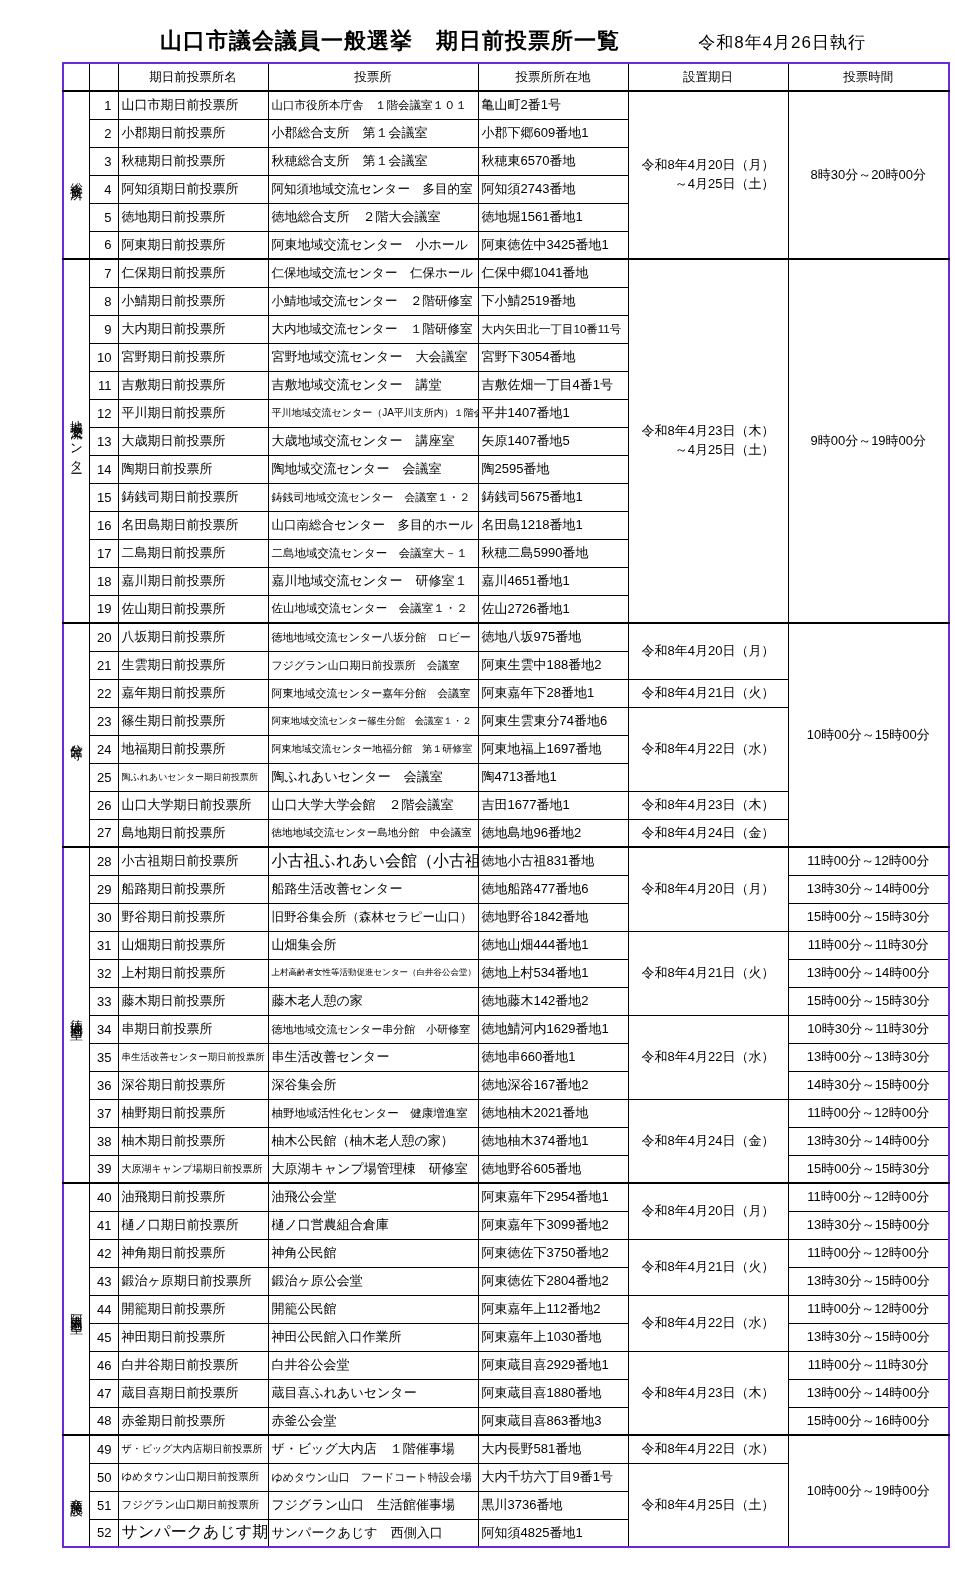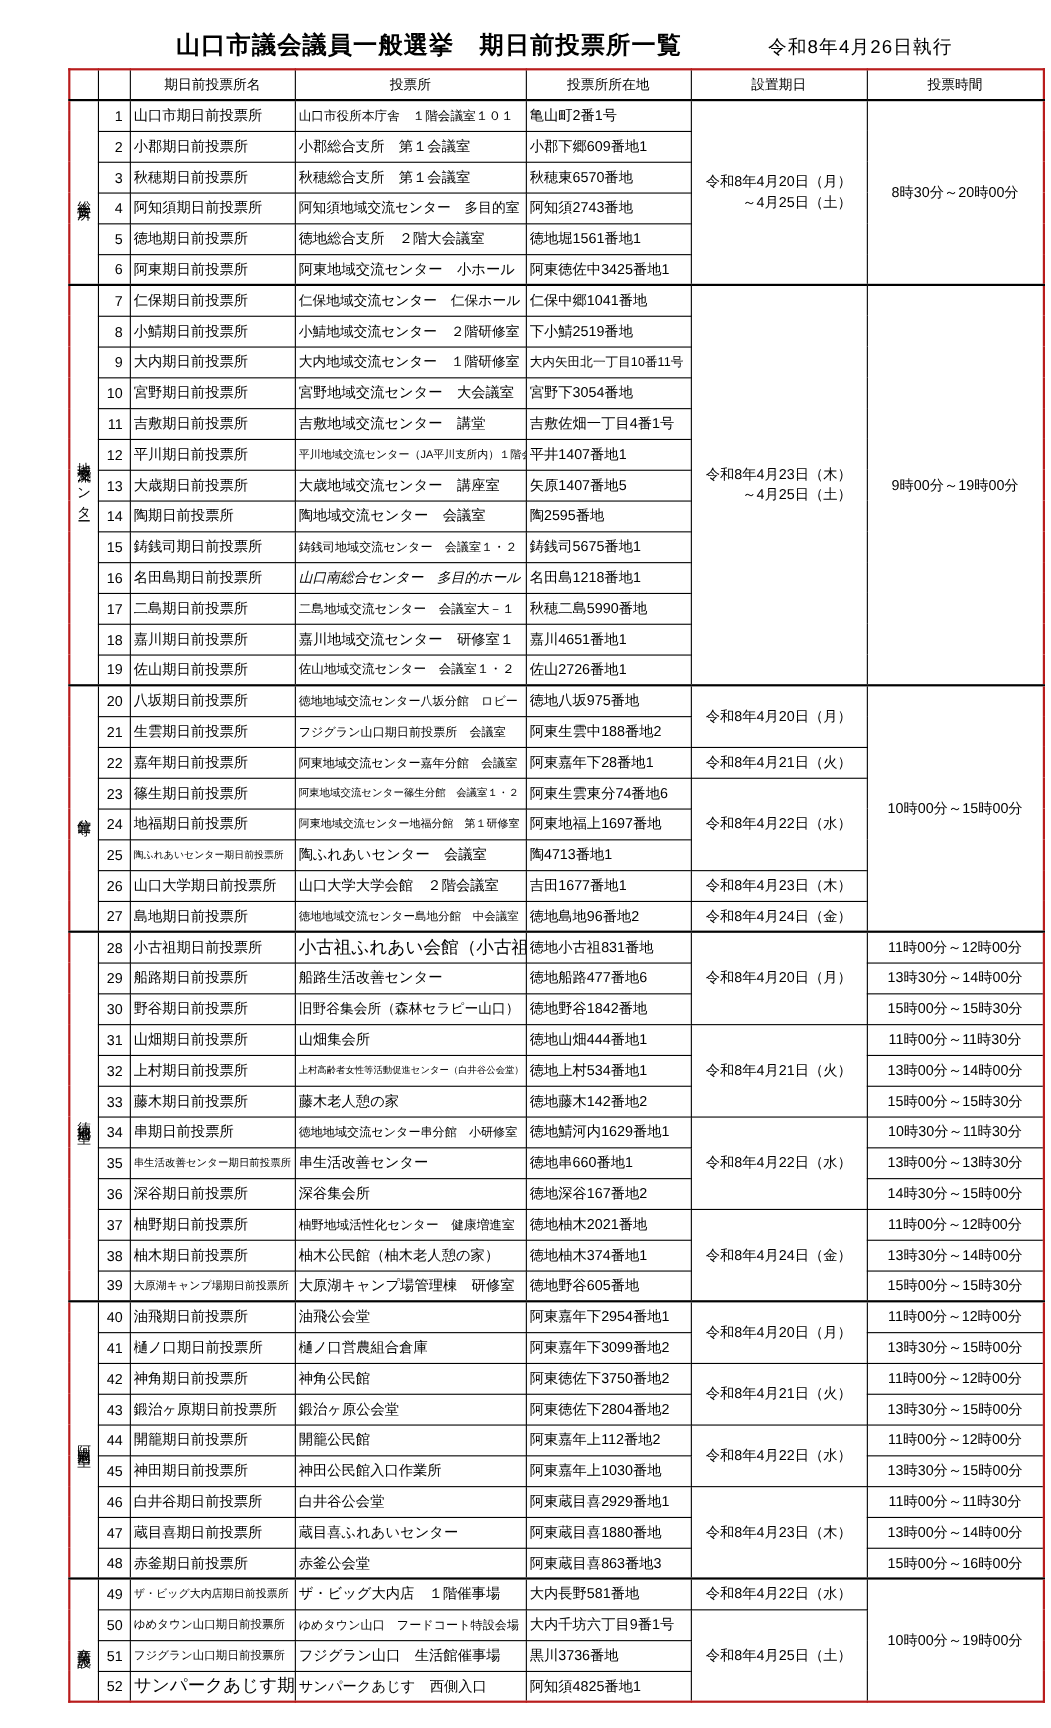--- a/index.html
+++ b/index.html
@@ -1,21 +1,21 @@
 <!DOCTYPE html>
 <html><head>
 <meta charset="utf-8">
 <style>
   html,body{margin:0;padding:0;background:#ffffff;}
   body{width:955px;height:1571px;font-family:"Liberation Sans","DejaVu Sans",sans-serif;color:#000;}
   .page{position:relative;width:955px;height:1571px;background:#fff;overflow:hidden;}
   .titlebar{position:absolute;top:26px;left:62px;width:886px;display:flex;align-items:baseline;}
   .doc-title{font-size:22px;font-weight:bold;letter-spacing:1px;margin-left:98px;}
   .exec-date{font-size:17px;margin-left:auto;margin-right:82px;letter-spacing:1px;}
-  table.main{position:absolute;top:62px;left:62px;width:886px;border-collapse:collapse;table-layout:fixed;border:2px solid #b91c1c;}
+  table.main{position:absolute;top:62px;left:62px;width:886px;border-collapse:collapse;table-layout:fixed;border:2px solid #6d28d9;}
   th,td{border:1px solid #000;box-sizing:border-box;height:28px;padding:0 3px;font-size:13px;overflow:hidden;white-space:nowrap;vertical-align:middle;}
   thead th{font-weight:normal;text-align:center;font-size:12.5px;}
   tr.section-start td, tr.section-start th{border-top:2px solid #000;}
   td.cat{text-align:center;padding:2px 1px;}
   td.cat .vert{writing-mode:vertical-rl;text-orientation:mixed;display:inline-block;font-size:12.5px;line-height:1.0;letter-spacing:2px;max-height:100%;}
   td.num{text-align:right;padding-right:6px;}
   td.name,td.place,td.addr{text-align:left;}
   td.date,td.time{text-align:center;}
   .range{display:inline-block;text-align:right;white-space:pre-line;line-height:1.45;}
 </style>
@@ -144,21 +144,21 @@
         </tr>
         <tr>
           <td class="num">15</td>
           <td class="name fit">鋳銭司期日前投票所</td>
           <td class="place fit" style="font-size: 11px;">鋳銭司地域交流センター　会議室１・２</td>
           <td class="addr fit">鋳銭司5675番地1</td>
         </tr>
         <tr>
           <td class="num">16</td>
           <td class="name fit">名田島期日前投票所</td>
-          <td class="place fit" style="font-size: 12.5px; font-style: italic;">山口南総合センター　多目的ホール</td>
+          <td class="place fit" style="font-size: 12.5px;">山口南総合センター　多目的ホール</td>
           <td class="addr fit">名田島1218番地1</td>
         </tr>
         <tr>
           <td class="num">17</td>
           <td class="name fit">二島期日前投票所</td>
           <td class="place fit" style="font-size: 11.5px;">二島地域交流センター　会議室大－１</td>
           <td class="addr fit">秋穂二島5990番地</td>
         </tr>
         <tr>
           <td class="num">18</td>

